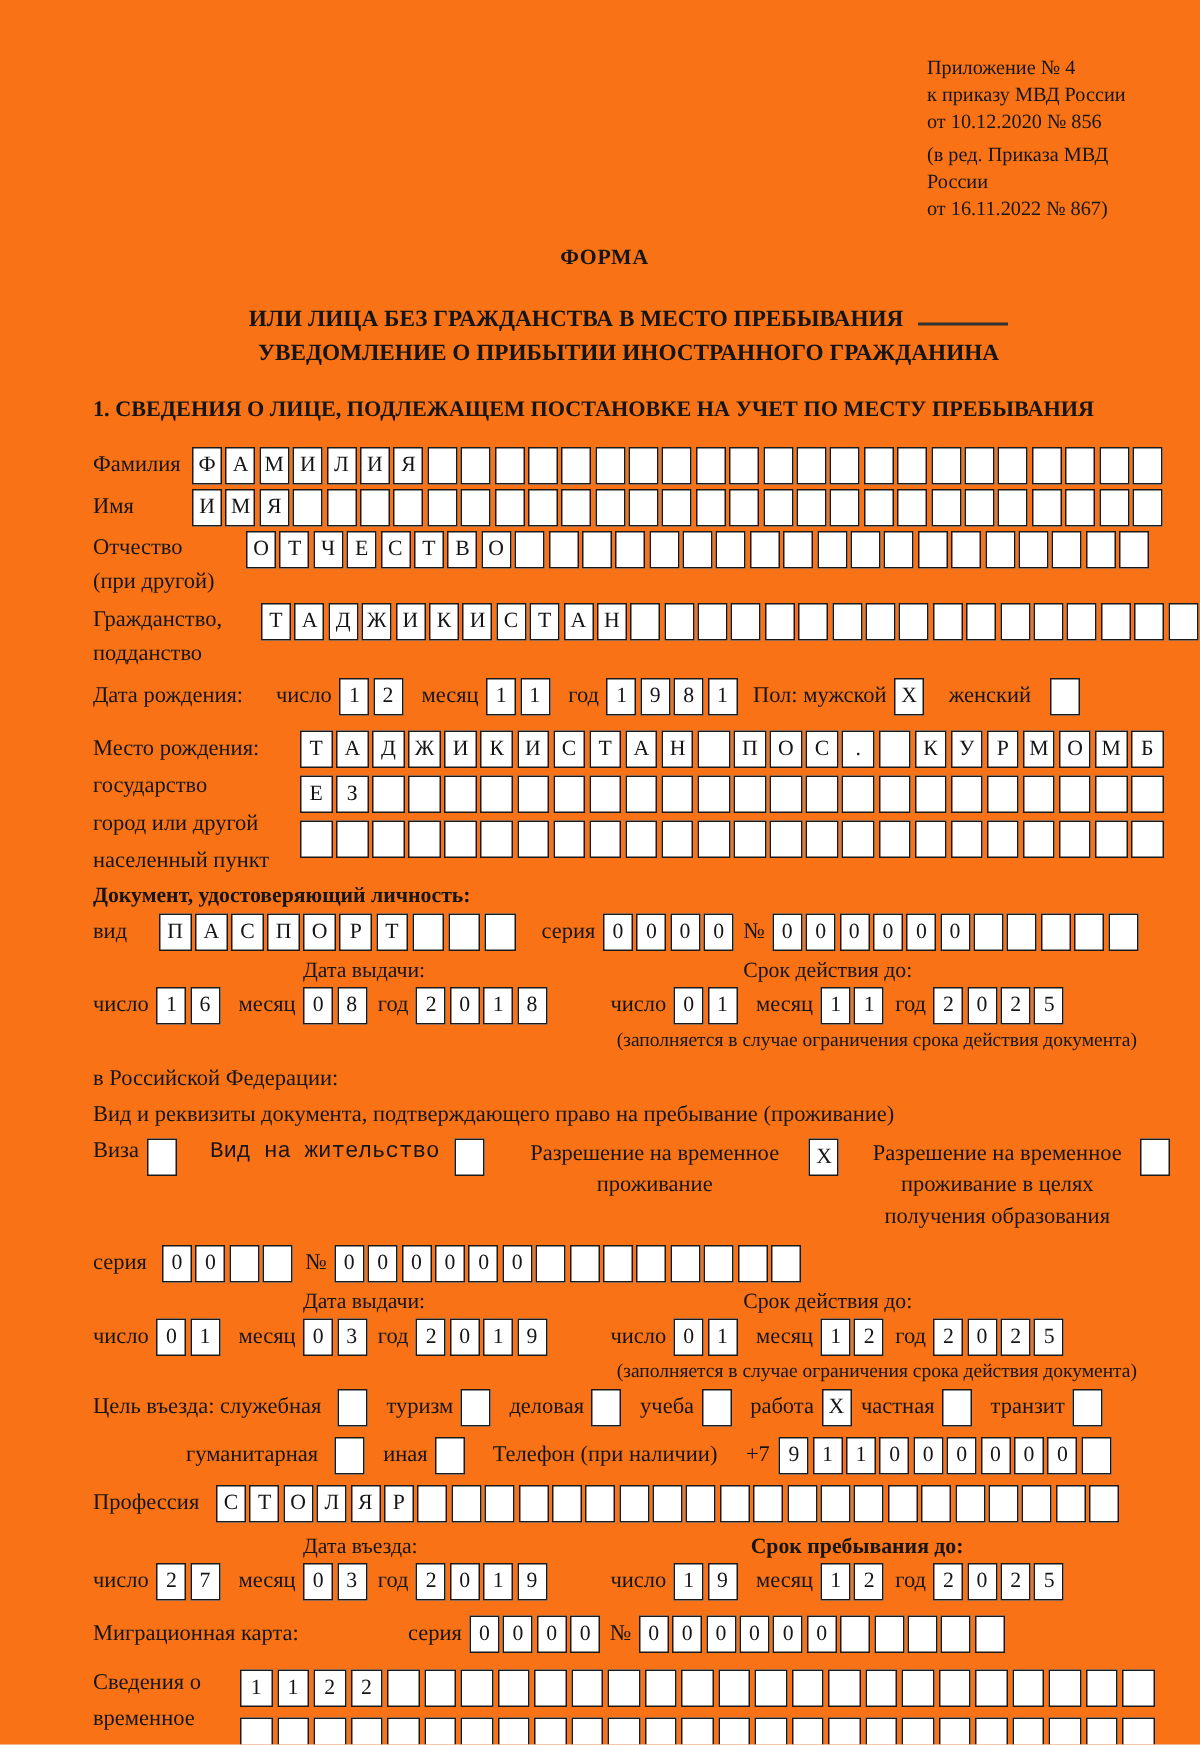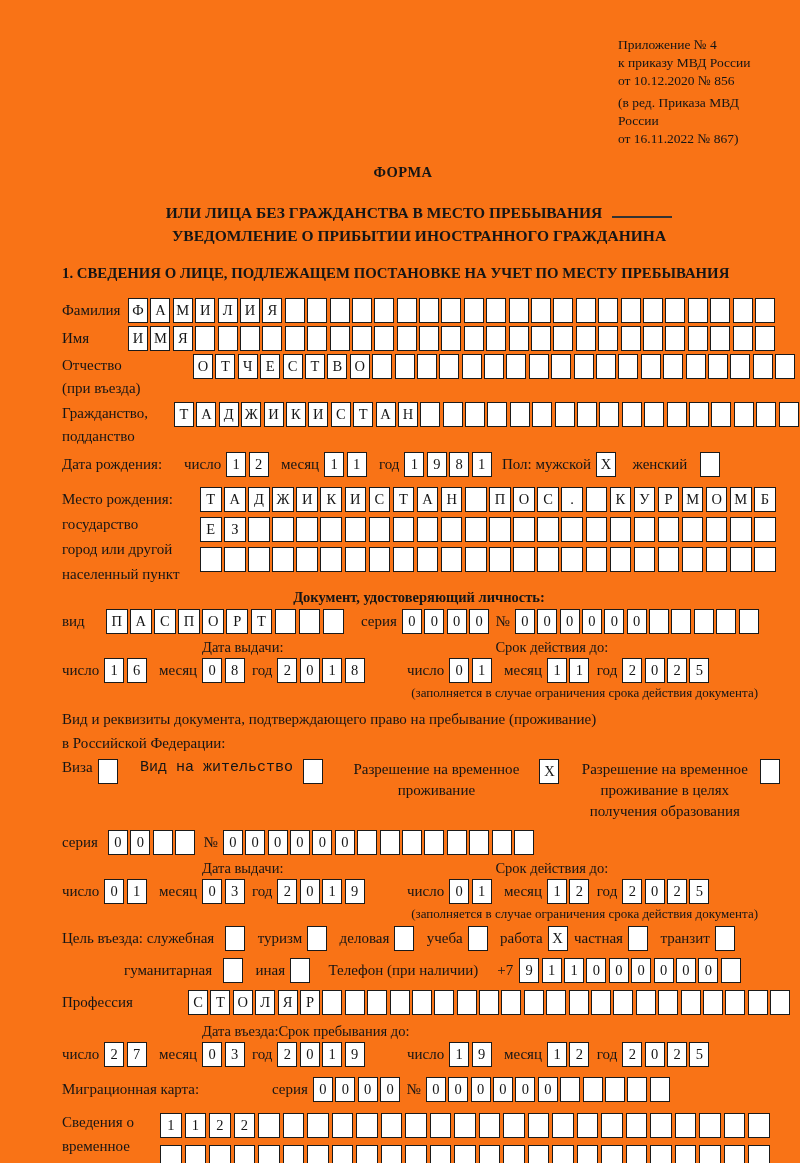--- a/index.html
+++ b/index.html
@@ -24,21 +24,21 @@
   .dlbl0 { margin-right:5px; white-space:nowrap; }
   .cells { display:flex; flex-wrap:nowrap; }
   .cell {
     display:inline-block; flex-shrink:0;
     width:20px; height:25px; border:1.6px solid #1a1a1a; margin-right:2.4px;
     text-align:center; font-size:14.5px; line-height:22px; background:#fff;
   }
   .wide .cell { width:21.5px; margin-right:2.6px; }
   .rep .cell { width:21.5px; margin-right:3px; }
   .stack > .row { margin-bottom:5px; }
-  .doc-header { text-align:center; font-weight:bold; font-size:14.5px; margin:2px 0 3px; }
+  .doc-header { font-weight:bold; font-size:14.5px; margin:2px 0 3px; }
   .hdr-row { display:flex; font-size:14.5px; margin-top:5px; margin-bottom:2px; }
   .caption { text-align:right; padding-right:18px; font-size:13px; margin-top:2px; margin-bottom:4px; }
   .para { line-height:24px; margin-top:6px; }
   .cb-block { text-align:center; line-height:21px; flex-shrink:0; }
 </style>
 </head>
 <body>
 
 <div class="page">
 <div class="content">
@@ -123,24 +123,24 @@
           <span class="cell"></span>
           <span class="cell"></span>
           <span class="cell"></span>
           <span class="cell"></span>
           <span class="cell"></span>
           <span class="cell"></span>
           <span class="cell"></span>
         </span>
   </div>
 
-  <div class="row" style="align-items:flex-start; margin-bottom:2px;gap:29px;">
+  <div class="row" style="align-items:flex-start; margin-bottom:2px;">
     <div class="lblcol" style="width:102px;">
       <div>Отчество</div>
-      <div>(при въезда)</div>
+      <div>(при другой)</div>
     </div>
     <span class="cells">
           <span class="cell">О</span>
           <span class="cell">Т</span>
           <span class="cell">Ч</span>
           <span class="cell">Е</span>
           <span class="cell">С</span>
           <span class="cell">Т</span>
           <span class="cell">В</span>
           <span class="cell">О</span>
@@ -402,22 +402,22 @@
     <span class="cells">
           <span class="cell">2</span>
           <span class="cell">0</span>
           <span class="cell">2</span>
           <span class="cell">5</span>
         </span>
   </div>
   <div class="caption">(заполняется в случае ограничения срока действия документа)</div>
 
   <div class="para">
+    <div>в Российской Федерации:</div>
     <div>Вид и реквизиты документа, подтверждающего право на пребывание (проживание)</div>
-    <div>в Российской Федерации:</div>
   </div>
 
   <div class="row" style="align-items:flex-start; margin-top:4px; margin-bottom:8px;">
     <span class="dlbl0">Виза</span>
     <span class="cells">
           <span class="cell"></span>
         </span>
     <span class="dlbl0" style="margin-left:20px; margin-right:10px;font-family:Liberation Mono, monospace;">Вид на жительство</span>
     <span class="cells">
           <span class="cell"></span>
@@ -550,21 +550,21 @@
           <span class="cell">0</span>
           <span class="cell">0</span>
           <span class="cell">0</span>
           <span class="cell">0</span>
           <span class="cell">0</span>
           <span class="cell">0</span>
           <span class="cell"></span>
         </span>
   </div>
 
-  <div class="row" style="margin-top:7px;gap:44px;">
+  <div class="row" style="margin-top:7px;">
     <span class="lbl" style="width:82px;">Профессия</span>
     <span class="cells">
           <span class="cell">С</span>
           <span class="cell">Т</span>
           <span class="cell">О</span>
           <span class="cell">Л</span>
           <span class="cell">Я</span>
           <span class="cell">Р</span>
           <span class="cell"></span>
           <span class="cell"></span>
@@ -585,21 +585,21 @@
           <span class="cell"></span>
           <span class="cell"></span>
           <span class="cell"></span>
           <span class="cell"></span>
           <span class="cell"></span>
         </span>
   </div>
 
   <div class="hdr-row" style="margin-top:8px;">
     <span style="margin-left:140px;">Дата въезда:</span>
-    <span style="">Срок пребывания до:</span>
+    <span style="margin-left:222px;font-weight:bold;">Срок пребывания до:</span>
   </div>
   <div class="row">
     <span class="dlbl0">число</span>
     <span class="cells">
           <span class="cell">2</span>
           <span class="cell">7</span>
         </span>
     <span class="dlbl">месяц</span>
     <span class="cells">
           <span class="cell">0</span>

